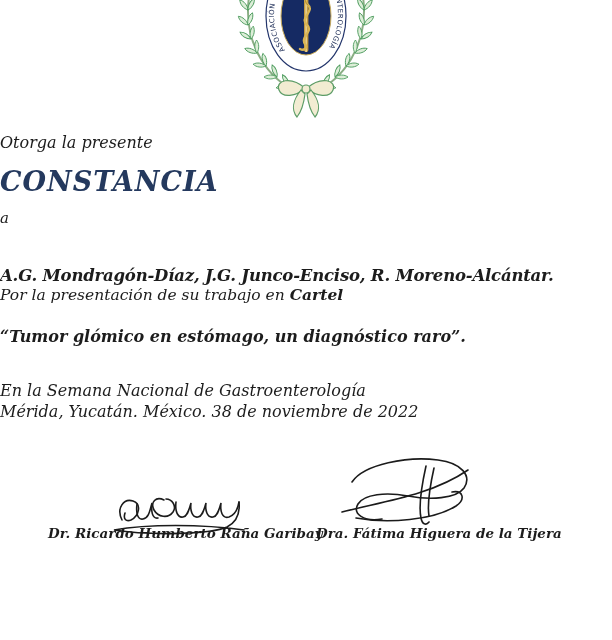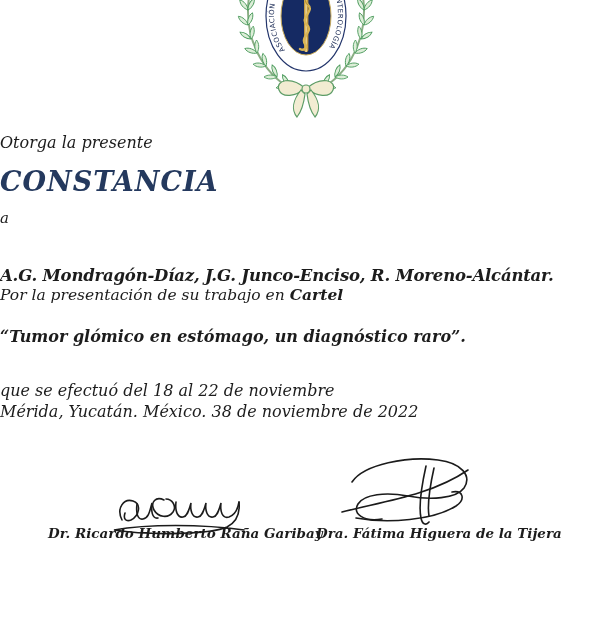--- a/index.html
+++ b/index.html
@@ -109,21 +109,21 @@
 
   <div class="center-line recipients">A.G. Mondragón-Díaz, J.G. Junco-Enciso, R. Moreno-Alcántar.</div>
 
   <div class="center-line worktitle">“Tumor glómico en estómago, un diagnóstico raro”.</div>
 
   <div class="center-line reason">
     <span>Por la presentación de su trabajo en</span><span class="emph">Cartel</span>
   </div>
 
   <div class="center-line eventblock">
-    <div>que se efectuó del 18 al 22 de noviembre</div>
+    <div>En la Semana Nacional de Gastroenterología</div>
     <div>Mérida, Yucatán. México. 38 de noviembre de 2022</div>
   </div>
 
   <div class="sig-draw sig-draw-left">
     <svg viewBox="0 0 165 52" width="165" height="52">
       <g fill="none" stroke="#1b1b1b" stroke-width="1.6" stroke-linecap="round">
         <path d="M 30 34 C 24 22, 32 12, 41 15 C 50 18, 47 30, 39 34 C 34 36, 31 33, 33 27"></path>
         <path d="M 45 18 C 44 26, 45 34, 51 33 C 57 32, 58 24, 60 17 C 59 25, 60 33, 66 32"></path>
         <path d="M 72 14 C 64 10, 58 16, 62 24 C 66 31, 76 33, 81 26 C 85 20, 80 13, 74 13"></path>
         <path d="M 84 16 C 83 24, 85 32, 91 31 C 96 30, 97 23, 99 17 C 98 24, 100 32, 106 31 C 111 30, 112 23, 114 17 C 113 24, 115 32, 121 31 C 126 30, 127 23, 129 17 C 128 25, 130 33, 137 31 C 143 29, 146 22, 147 16"></path>

